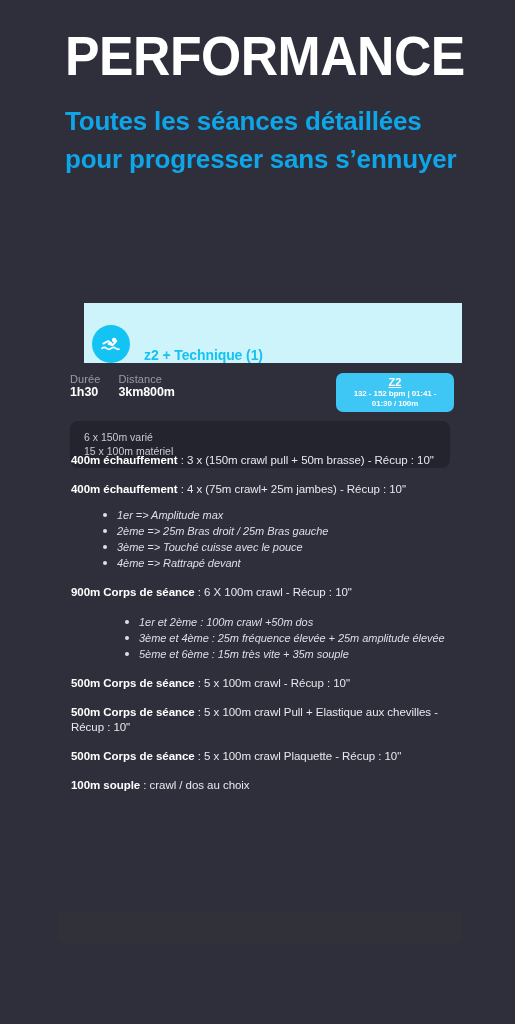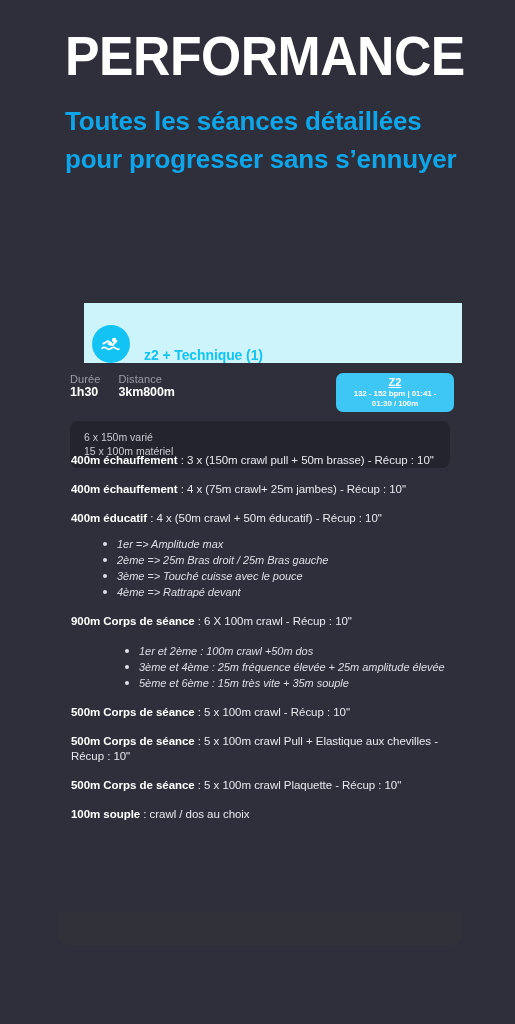--- a/index.html
+++ b/index.html
@@ -260,23 +260,20 @@
   <div class="workout">
 
     <div class="step">
       <b>400m échauffement</b><span> : 3 x (150m crawl pull + 50m brasse) - Récup : 10"</span>
     </div>
 
     <div class="step">
       <b>400m échauffement</b><span> : 4 x (75m crawl+ 25m jambes) - Récup : 10"</span>
     </div>
 
-    <div class="step">
-      <b>400m éducatif</b><span> : 4 x (50m crawl + 50m éducatif) - Récup : 10"</span>
-    </div>
     <ul class="sub">
       <li>1er =&gt; Amplitude max</li>
       <li>2ème =&gt; 25m Bras droit / 25m Bras gauche</li>
       <li>3ème =&gt; Touché cuisse avec le pouce</li>
       <li>4ème =&gt; Rattrapé devant</li>
     </ul>
 
     <div class="step">
       <b>900m Corps de séance</b><span> : 6 X 100m crawl - Récup : 10"</span>
     </div>

